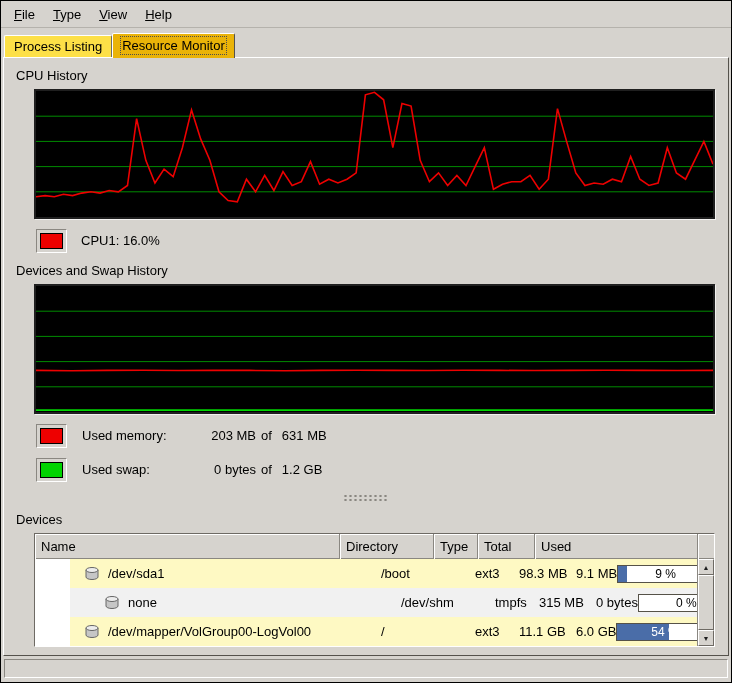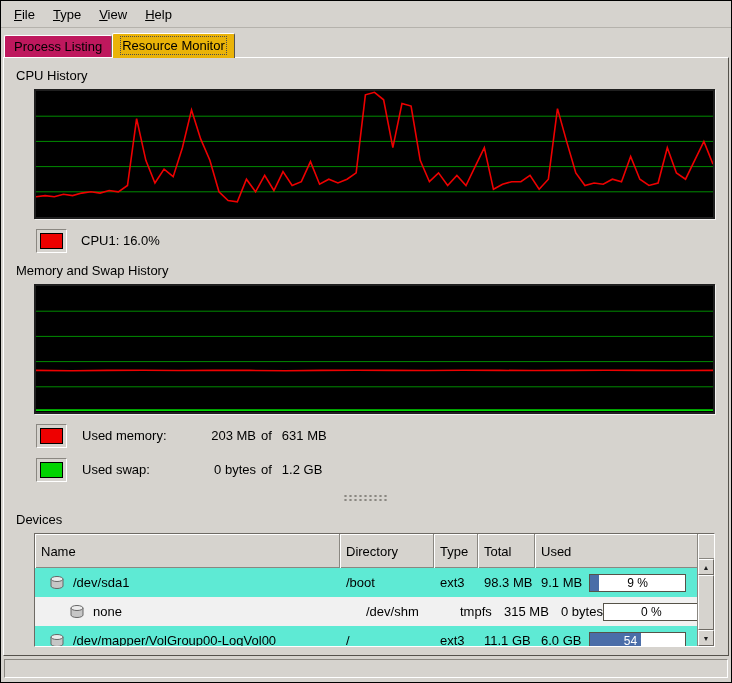--- a/index.html
+++ b/index.html
@@ -13,21 +13,21 @@
     border:1px solid #000; display:flex; flex-direction:column; overflow:hidden;
   }
   
   .menubar { height:27px; display:flex; align-items:center; padding-left:4px;
              border-bottom:1px solid #b5b2ac; flex:none; }
   .menu-item { padding:11px 9px; cursor:default; }
   .menu-item::first-letter { text-decoration:underline; }
   
   .tabbar { display:flex; align-items:flex-end; padding:4px 0 0 3px; height:29px; flex:none;
             position:relative; z-index:2; }
-  .tab { border:1px solid #6e6a64; border-bottom:none; background:#be185d;
+  .tab { border:1px solid #6e6a64; border-bottom:none; background:#fde047;
          padding:3px 9px 3px; position:relative; cursor:default;
          border-top-left-radius:2px; border-top-right-radius:2px; }
   .tab.inactive { height:22px; border-color:#fff #6e6a64 #6e6a64 #fff; border-bottom:none; }
   .tab.active { background:#eab308; height:25px; margin-bottom:-1px; z-index:3;
                 border-color:#fff #55524c transparent #fff; padding-top:4px; }
   .tab.active .tab-label { outline:1px dotted #4d4d4d; outline-offset:1px; }
   
   .panel { flex:1; margin:0 2px; background:#d6d3ce; position:relative; z-index:1;
            border:1px solid; border-color:#fff #55524c #55524c #fff; overflow:hidden; }
   .section-title { font-weight:400; margin:10px 0 6px 12px; }
@@ -45,28 +45,28 @@
   .lo { display:inline-block; margin:0 10px 0 5px; }
   .lt { display:inline-block; }
   
   .grip { width:46px; height:8px; margin:12px auto 0;
           background-image:radial-gradient(circle,#8a8781 1px,transparent 1.3px);
           background-size:5px 4px; cursor:row-resize; }
   
   .table-frame { margin:4px 13px 0 30px; height:114px; display:flex; background:#fff;
                  border:1px solid; border-color:#6e6a64 #fff #fff #6e6a64; }
   .table-main { flex:1; display:flex; flex-direction:column; min-width:0; }
-  .thead { display:flex; height:34px; background:#d6d3ce; flex:none; }
+  .thead { display:flex; height:25px; background:#d6d3ce; flex:none; }
   .th { border-right:1px solid #8a8781; display:flex; align-items:center; padding:0 6px;
         box-shadow:inset 1px 1px 0 #fff, inset 0 -1px 0 #8a8781; white-space:nowrap;
         overflow:hidden; cursor:default; }
   .col-name { width:305px; } .col-dir { width:94px; } .col-type { width:44px; }
   .col-total { width:57px; } .col-used { flex:1; }
   .th.col-used { border-right:none; }
-  .tbody { flex:1; background:#5eead4; overflow:hidden; }
+  .tbody { flex:1; background:#fef9c3; overflow:hidden;margin-left:35px; }
   .trow { display:flex; height:29px; align-items:center; }
   .trow:nth-child(2) { background:#f1f1f1;padding-left:20px; }
   .td { padding:0 6px; white-space:nowrap; overflow:hidden; display:flex; align-items:center; }
   .td.col-name { padding-left:14px; }
   .drive-icon { width:16px; height:16px; margin-right:8px; flex:none; }
   .used-cell { display:flex; align-items:center; }
   .progress { width:97px; height:18px; border:1px solid #565248; background:#fff;
               position:relative; margin-left:auto; margin-right:5px; flex:none; }
   .progress .fill { position:absolute; left:0; top:0; bottom:0; width:0; background:#4a6da8; }
   .progress .pct { position:absolute; left:0; right:0; top:0; bottom:0; text-align:center;
@@ -120,21 +120,21 @@
           <polyline points="0.0,105.8 9.2,104.6 18.5,105.8 27.7,103.3 36.9,104.6 46.1,102.1 55.4,100.8 64.6,102.1 73.8,99.5 83.1,100.8 92.3,94.5 101.5,27.7 110.8,69.3 120.0,92.0 129.2,78.1 138.4,85.7 147.7,56.7 156.9,18.9 166.1,47.9 175.4,69.3 184.6,100.8 193.8,109.6 203.1,110.9 212.3,88.2 221.5,100.8 230.7,84.4 240.0,99.5 249.2,80.6 258.4,94.5 267.7,90.7 276.9,70.6 286.1,93.2 295.4,88.2 304.6,92.0 313.8,88.2 323.0,81.9 332.3,3.8 341.5,1.3 350.7,8.8 360.0,56.7 369.2,12.6 378.4,15.1 387.6,69.3 396.9,90.7 406.1,81.9 415.3,94.5 424.6,84.4 433.8,94.5 443.0,75.6 452.3,56.7 461.5,98.3 470.7,93.2 479.9,90.7 489.2,90.7 498.4,84.4 507.6,98.3 516.9,88.2 526.1,17.6 535.3,50.4 544.6,81.9 553.8,94.5 563.0,92.0 572.2,93.2 581.5,88.2 590.7,90.7 599.9,65.5 609.2,88.2 618.4,94.5 627.6,92.0 636.9,56.7 646.1,81.9 655.3,88.2 664.5,69.3 673.8,50.4 683.0,73.1" fill="none" stroke="#ee0000" stroke-width="1.6"></polyline>
         </svg>
     </div>
     <div class="legend-row">
       <span class="swatch-frame">
         <span class="swatch" id="cpu-swatch" style="background: rgb(238, 0, 0);"></span>
       </span>
       <span class="legend-text">CPU1: 16.0%</span>
     </div>
 
-    <div class="section-title">Memory and Swap History</div>
+    <div class="section-title">Devices and Swap History</div>
     <div class="graph-wrap">
       <svg id="mem-svg" viewBox="0 0 683 126" preserveAspectRatio="none">
           <line x1="0" x2="683" y1="25.2" y2="25.2" stroke="#008c00" stroke-width="1"></line>
           <line x1="0" x2="683" y1="50.4" y2="50.4" stroke="#008c00" stroke-width="1"></line>
           <line x1="0" x2="683" y1="75.6" y2="75.6" stroke="#008c00" stroke-width="1"></line>
           <line x1="0" x2="683" y1="100.8" y2="100.8" stroke="#008c00" stroke-width="1"></line>
           <polyline points="0.0,84.4 35.9,84.7 71.9,84.4 107.8,84.3 143.8,84.5 179.7,84.4 215.7,84.4 251.6,84.7 287.6,84.4 323.5,84.3 359.5,84.4 395.4,84.5 431.4,84.3 467.3,84.4 503.3,84.5 539.2,84.4 575.2,84.2 611.1,84.4 647.1,84.5 683.0,84.4" fill="none" stroke="#ee0000" stroke-width="1.6"></polyline>
           <polyline points="0.0,124.1 683.0,124.1" fill="none" stroke="#00d400" stroke-width="1.6"></polyline>
         </svg>
     </div>

